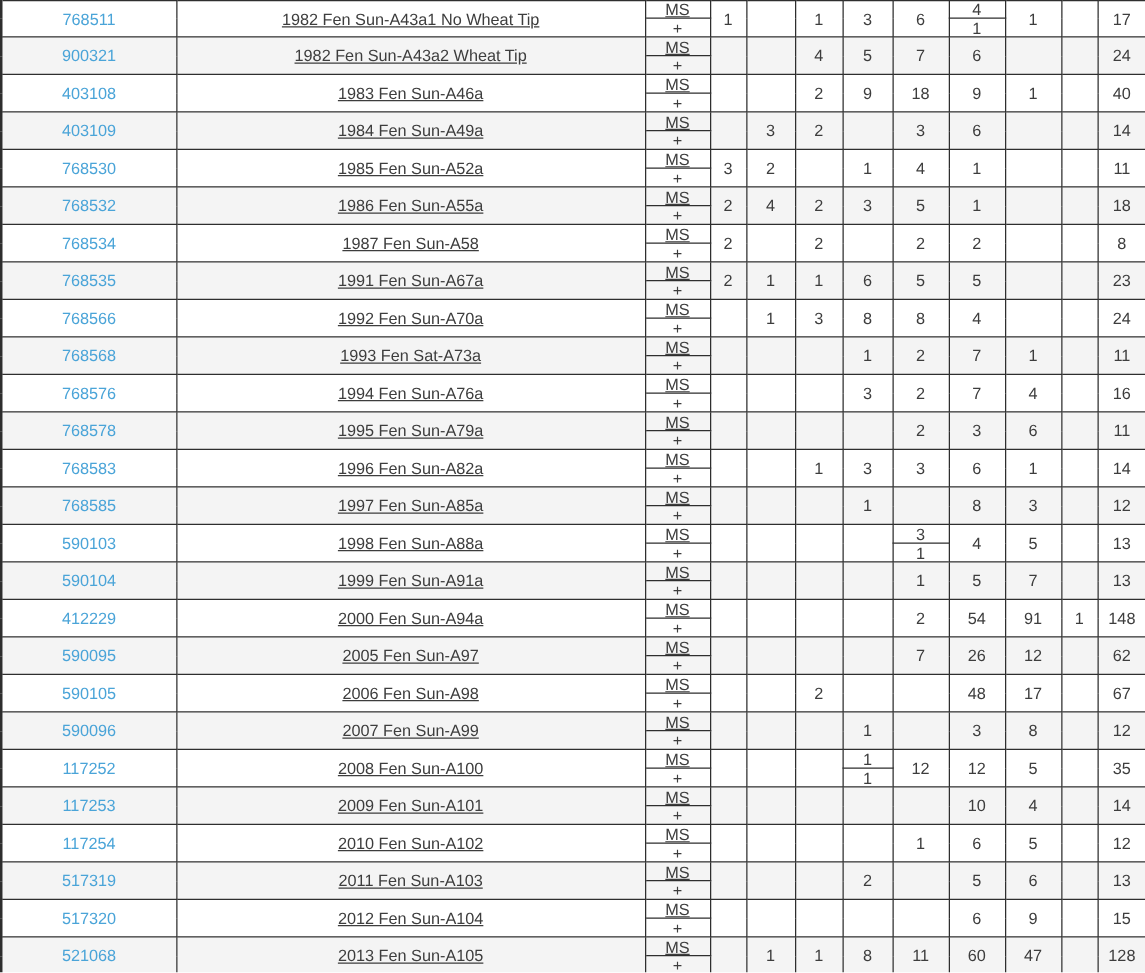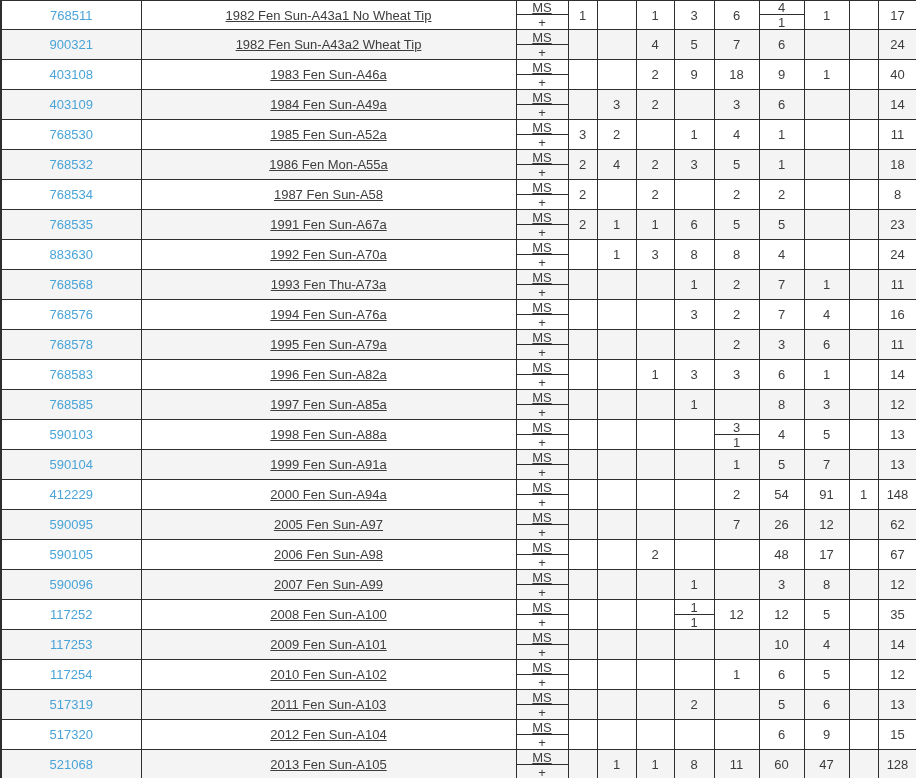--- a/index.html
+++ b/index.html
@@ -156,21 +156,21 @@
           <td class="val" rowspan="2">1</td>
           <td class="val" rowspan="2"></td>
           <td class="val" rowspan="2"></td>
           <td class="val" rowspan="2">11</td>
         </tr>
         <tr class="subrow">
           <td class="plus-cell">+</td>
         </tr>
         <tr class="subrow stripe">
           <td class="cert-cell" rowspan="2"><span class="cert-link">768532</span></td>
-          <td class="desc-cell" rowspan="2">1986 Fen Mon-A55a</td>
+          <td class="desc-cell" rowspan="2">1986 Fen Sun-A55a</td>
           <td class="ms-cell">MS</td>
           <td class="val" rowspan="2">2</td>
           <td class="val" rowspan="2">4</td>
           <td class="val" rowspan="2">2</td>
           <td class="val" rowspan="2">3</td>
           <td class="val" rowspan="2">5</td>
           <td class="val" rowspan="2">1</td>
           <td class="val" rowspan="2"></td>
           <td class="val" rowspan="2"></td>
           <td class="val" rowspan="2">18</td>
@@ -206,39 +206,39 @@
           <td class="val" rowspan="2">5</td>
           <td class="val" rowspan="2">5</td>
           <td class="val" rowspan="2"></td>
           <td class="val" rowspan="2"></td>
           <td class="val" rowspan="2">23</td>
         </tr>
         <tr class="subrow stripe">
           <td class="plus-cell">+</td>
         </tr>
         <tr class="subrow">
-          <td class="cert-cell" rowspan="2"><span class="cert-link">883630</span></td>
+          <td class="cert-cell" rowspan="2"><span class="cert-link">768566</span></td>
           <td class="desc-cell" rowspan="2">1992 Fen Sun-A70a</td>
           <td class="ms-cell">MS</td>
           <td class="val" rowspan="2"></td>
           <td class="val" rowspan="2">1</td>
           <td class="val" rowspan="2">3</td>
           <td class="val" rowspan="2">8</td>
           <td class="val" rowspan="2">8</td>
           <td class="val" rowspan="2">4</td>
           <td class="val" rowspan="2"></td>
           <td class="val" rowspan="2"></td>
           <td class="val" rowspan="2">24</td>
         </tr>
         <tr class="subrow">
           <td class="plus-cell">+</td>
         </tr>
         <tr class="subrow stripe">
           <td class="cert-cell" rowspan="2"><span class="cert-link">768568</span></td>
-          <td class="desc-cell" rowspan="2">1993 Fen Thu-A73a</td>
+          <td class="desc-cell" rowspan="2">1993 Fen Sat-A73a</td>
           <td class="ms-cell">MS</td>
           <td class="val" rowspan="2"></td>
           <td class="val" rowspan="2"></td>
           <td class="val" rowspan="2"></td>
           <td class="val" rowspan="2">1</td>
           <td class="val" rowspan="2">2</td>
           <td class="val" rowspan="2">7</td>
           <td class="val" rowspan="2">1</td>
           <td class="val" rowspan="2"></td>
           <td class="val" rowspan="2">11</td>

